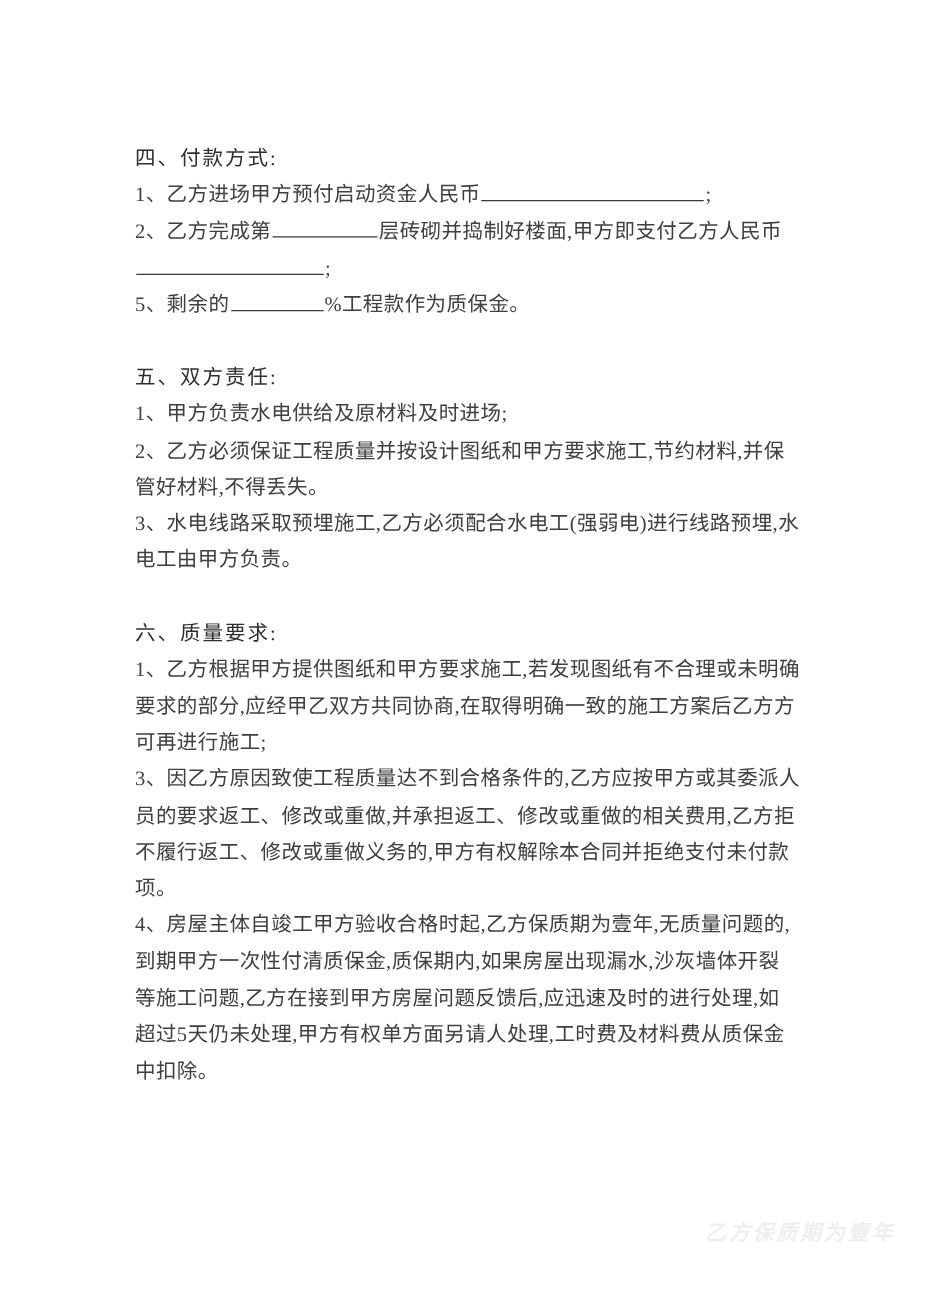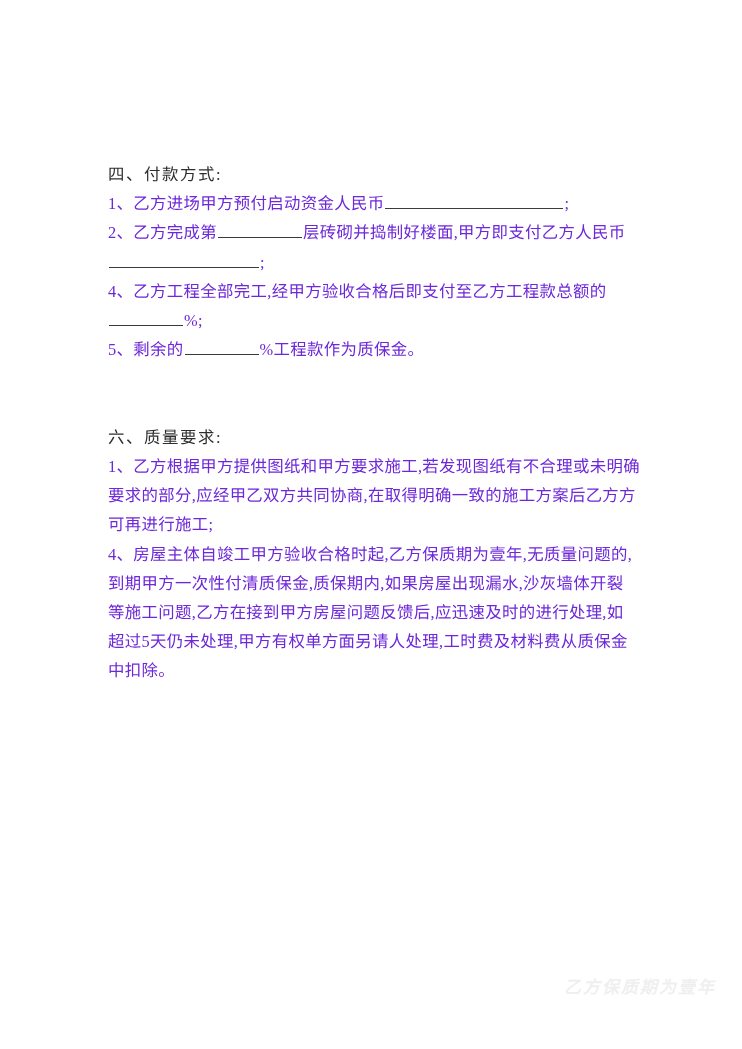--- a/index.html
+++ b/index.html
@@ -15,29 +15,28 @@
     background: #ffffff;
     overflow: hidden;
     font-family: "Liberation Serif", "DejaVu Serif", serif;
     color: #2b2b2b;
   }
   #doc-body {
     position: absolute;
     left: 108px;
     top: 112px;
     width: 532px;
-    margin-top: 48px;
   }
   .para {
     margin: 0;
     font-size: 16.4px;
     line-height: 29.2px;
     letter-spacing: 0.35px;
     text-align: left;
-    color: #6d28d9;
+    color: #404040;
     word-break: break-all;
     white-space: pre-wrap;
   }
   .section-heading {
     margin: 0;
     font-size: 16.4px;
     line-height: 29.2px;
     letter-spacing: 1.6px;
     font-weight: normal;
     color: #2e2e2e;
@@ -96,33 +95,39 @@
   <div id="doc-body">
 
     <div>
       <p class="section-heading">四、付款方式:</p>
 
       <p class="para"><span>1、乙方进场甲方预付启动资金人民币</span><span class="blank-fill fill-xl"></span><span>;</span></p>
 
       <p class="para"><span>2、乙方完成第</span><span class="blank-fill fill-md"></span><span>层砖砌并捣制好楼面,甲方即支付乙方人民币</span><span class="blank-fill fill-lg"></span><span>;</span></p>
 
 
-      <p class="para"><span>4、乙方工程全部完工,经甲方验收合格后即支付至乙方工程款总额的</span><span class="blank-fill fill-sm"></span><span>%;</span></p>
 
       <p class="para"><span>5、剩余的</span><span class="blank-fill fill-sm"></span><span>%工程款作为质保金。</span></p>
     </div>
 
     <div class="section-gap"></div>
 
+    <div>
+      <p class="section-heading">五、双方责任:</p>
+      <p class="para">1、甲方负责水电供给及原材料及时进场;</p>
+      <p class="para">2、乙方必须保证工程质量并按设计图纸和甲方要求施工,节约材料,并保管好材料,不得丢失。</p>
+      <p class="para">3、水电线路采取预埋施工,乙方必须配合水电工(强弱电)进行线路预埋,水电工由甲方负责。</p>
+    </div>
 
     <div class="section-gap"></div>
 
     <div>
       <p class="section-heading">六、质量要求:</p>
       <p class="para">1、乙方根据甲方提供图纸和甲方要求施工,若发现图纸有不合理或未明确要求的部分,应经甲乙双方共同协商,在取得明确一致的施工方案后乙方方可再进行施工;</p>
+      <p class="para">3、因乙方原因致使工程质量达不到合格条件的,乙方应按甲方或其委派人员的要求返工、修改或重做,并承担返工、修改或重做的相关费用,乙方拒不履行返工、修改或重做义务的,甲方有权解除本合同并拒绝支付未付款项。</p>
       <p class="para">4、房屋主体自竣工甲方验收合格时起,乙方保质期为壹年,无质量问题的,到期甲方一次性付清质保金,质保期内,如果房屋出现漏水,沙灰墙体开裂等施工问题,乙方在接到甲方房屋问题反馈后,应迅速及时的进行处理,如超过5天仍未处理,甲方有权单方面另请人处理,工时费及材料费从质保金中扣除。</p>
     </div>
 
   </div>
 
   <div id="watermark">
     <span class="wm-sub">乙方保质期为壹年</span>
   </div>
 
 </div>

